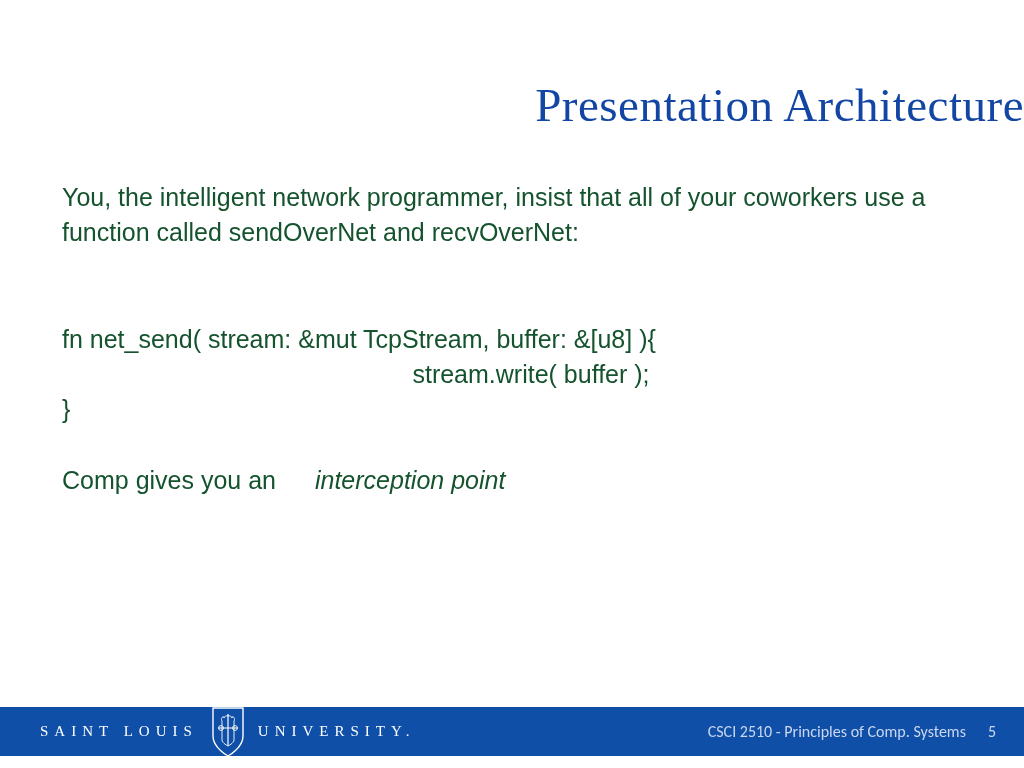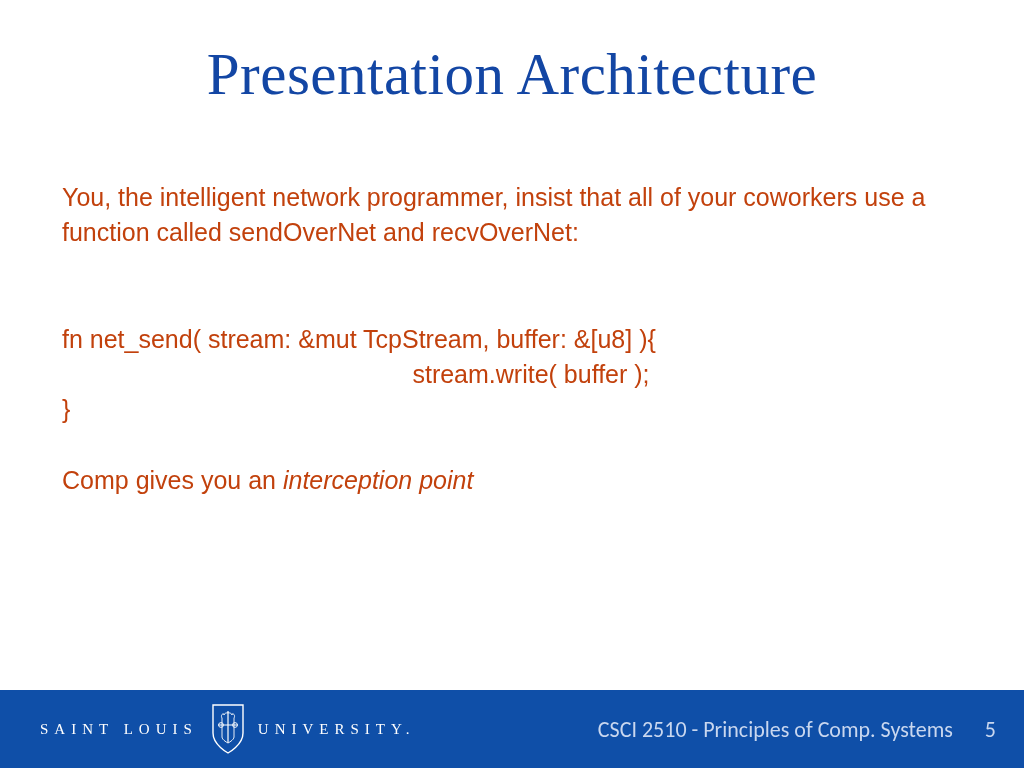--- a/index.html
+++ b/index.html
@@ -10,43 +10,43 @@
     position: relative;
   }
   .slide {
     width: 1024px;
     height: 768px;
     position: relative;
   }
   .title {
     font-family: "Palatino Linotype", "Book Antiqua", Palatino, Georgia, serif;
     color: #1346a4;
-    font-size: 59px;
+    font-size: 47px;
     font-weight: 400;
-    text-align: center;
-    padding-top: 40px;
+    text-align: right;
+    padding-top: 78px;
     letter-spacing: 0.5px;
   }
   .content {
     position: absolute;
     top: 180px;
     left: 62px;
     right: 62px;
-    color: #c2410c;
+    color: #14532d;
     font-size: 25px;
     line-height: 1.4;
   }
   .content p { margin: 0; }
   .gap { height: 36px; }
   .indent { padding-left: 38px; text-align: center; }
-  .italic { font-style: italic; }
+  .italic { font-style: italic; margin-left: 32px; }
   .footer {
     position: absolute;
-    left: 0; right: 0; bottom: 0;
-    height: 78px;
+    left: 0; right: 0; bottom: 12px;
+    height: 49px;
     background: #0f4fa8;
     display: flex;
     align-items: center;
   }
   .logo-block {
     display: flex;
     align-items: center;
     color: #ffffff;
     font-family: "Palatino Linotype", Georgia, serif;
     font-size: 15px;
@@ -63,23 +63,22 @@
     margin: 0 12px;
     position: relative;
   }
   .shield svg { display: block; }
   .footer-right {
     margin-left: auto;
     display: flex;
     align-items: center;
     color: #c9d7ef;
     font-family: Calibri, "Segoe UI", sans-serif;
-    font-size: 22px;
+    font-size: 16px;
     padding-right: 28px;
-    gap: 10px;
   }
   .page-num {
     margin-left: 22px;
     color: #c9d7ef;
   }
 </style>
 </head>
 <body>
 
 <div class="slide">

